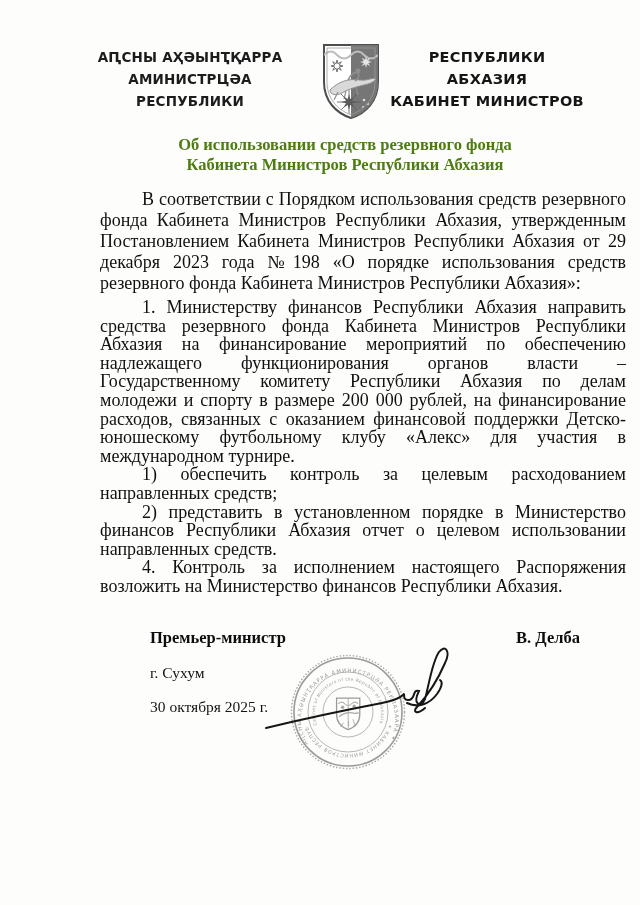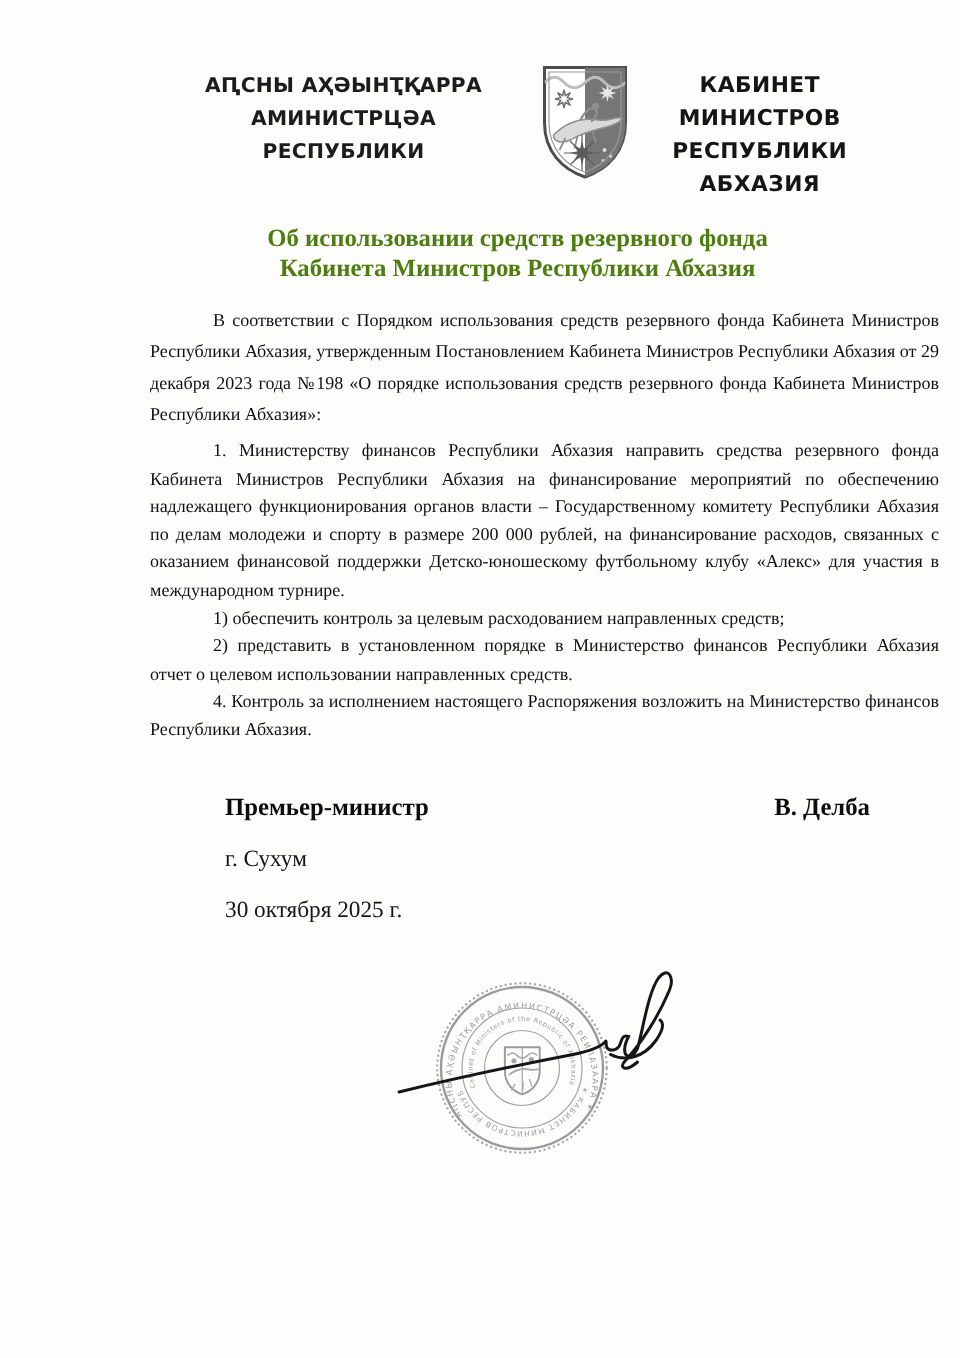--- a/index.html
+++ b/index.html
@@ -10,21 +10,21 @@
     background:#fdfdfc;
     color:#111;
     font-family:"Liberation Serif", serif;
     overflow:hidden;
     box-sizing:border-box;
   }
   
   .doc-header{
     display:flex;
     align-items:flex-start;
-    padding:40px 56px 0 111px;
+    padding:40px 56px 0 72px;
   }
   .hdr-left{
     width:236px;
     margin-top:6px;
     text-align:center;
     font-family:"DejaVu Sans", sans-serif;
     font-size:13.5px;
     font-weight:600;
     line-height:22px;
     letter-spacing:.2px;
@@ -59,21 +59,21 @@
     margin:15px 50px 0 100px;
     text-align:center;
     font-size:16.5px;
     font-weight:bold;
     line-height:19.5px;
     color:#4d7c0f;
   }
   
   .doc-body{
     margin:15px 14px 0 100px;
-    font-size:12px;
+    font-size:18px;
     text-align:justify;
     color:#101010;
   }
   .doc-body p{
     margin:0;
     text-indent:42px;
     line-height:18.6px;
   }
   .doc-body p.lead{
     line-height:21px;
@@ -138,22 +138,22 @@
         <use href="#star8" transform="translate(31,62) scale(1.35)" fill="#5c5c5c"></use>
         <path d="M31,50 V74 M19,62 H43 M23,54 L39,70 M39,54 L23,70" stroke="#5c5c5c" stroke-width="0.8"></path>
         <circle cx="46" cy="60" r="1.3" fill="#dcdcdc"></circle>
         <circle cx="50" cy="64" r="1.1" fill="#dcdcdc"></circle>
         <circle cx="45" cy="67" r="1.0" fill="#dcdcdc"></circle>
       </g>
       <path d="M9,8 H57 V42 C57,58.5 46.5,70 33,74.8 C19.5,70 9,58.5 9,42 Z" fill="none" stroke="#9a9a9a" stroke-width="0.8"></path>
     </svg>
 
     <div class="hdr-right">
+      <div>РЕСПУБЛИКИ АБХАЗИЯ</div>
       <div>КАБИНЕТ МИНИСТРОВ</div>
-      <div>РЕСПУБЛИКИ АБХАЗИЯ</div>
     </div>
   </div>
 
   <div class="doc-subtitle">
     <div>Об использовании средств резервного фонда</div>
     <div>Кабинета Министров Республики Абхазия</div>
   </div>
 
   <div class="doc-body">
     <p class="lead">В соответствии с Порядком использования средств резервного фонда Кабинета Министров Республики Абхазия, утвержденным Постановлением Кабинета Министров Республики Абхазия от 29 декабря 2023 года №198 «О порядке использования средств резервного фонда Кабинета Министров Республики Абхазия»:</p>

